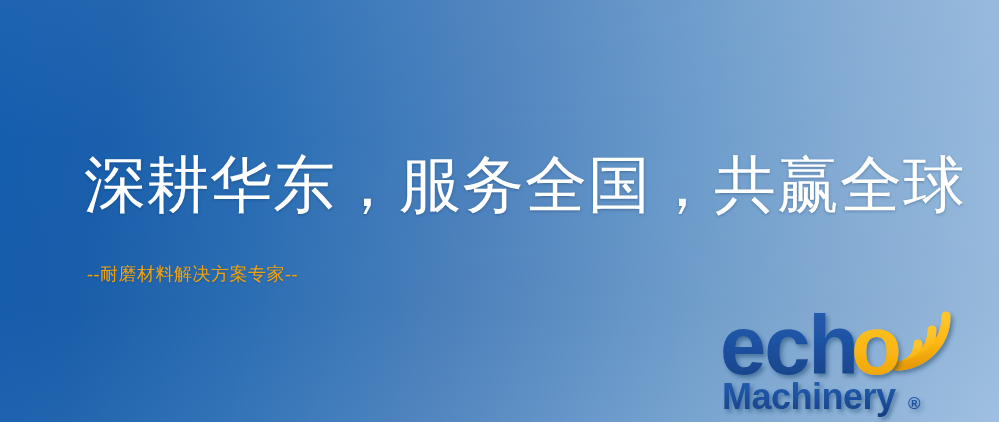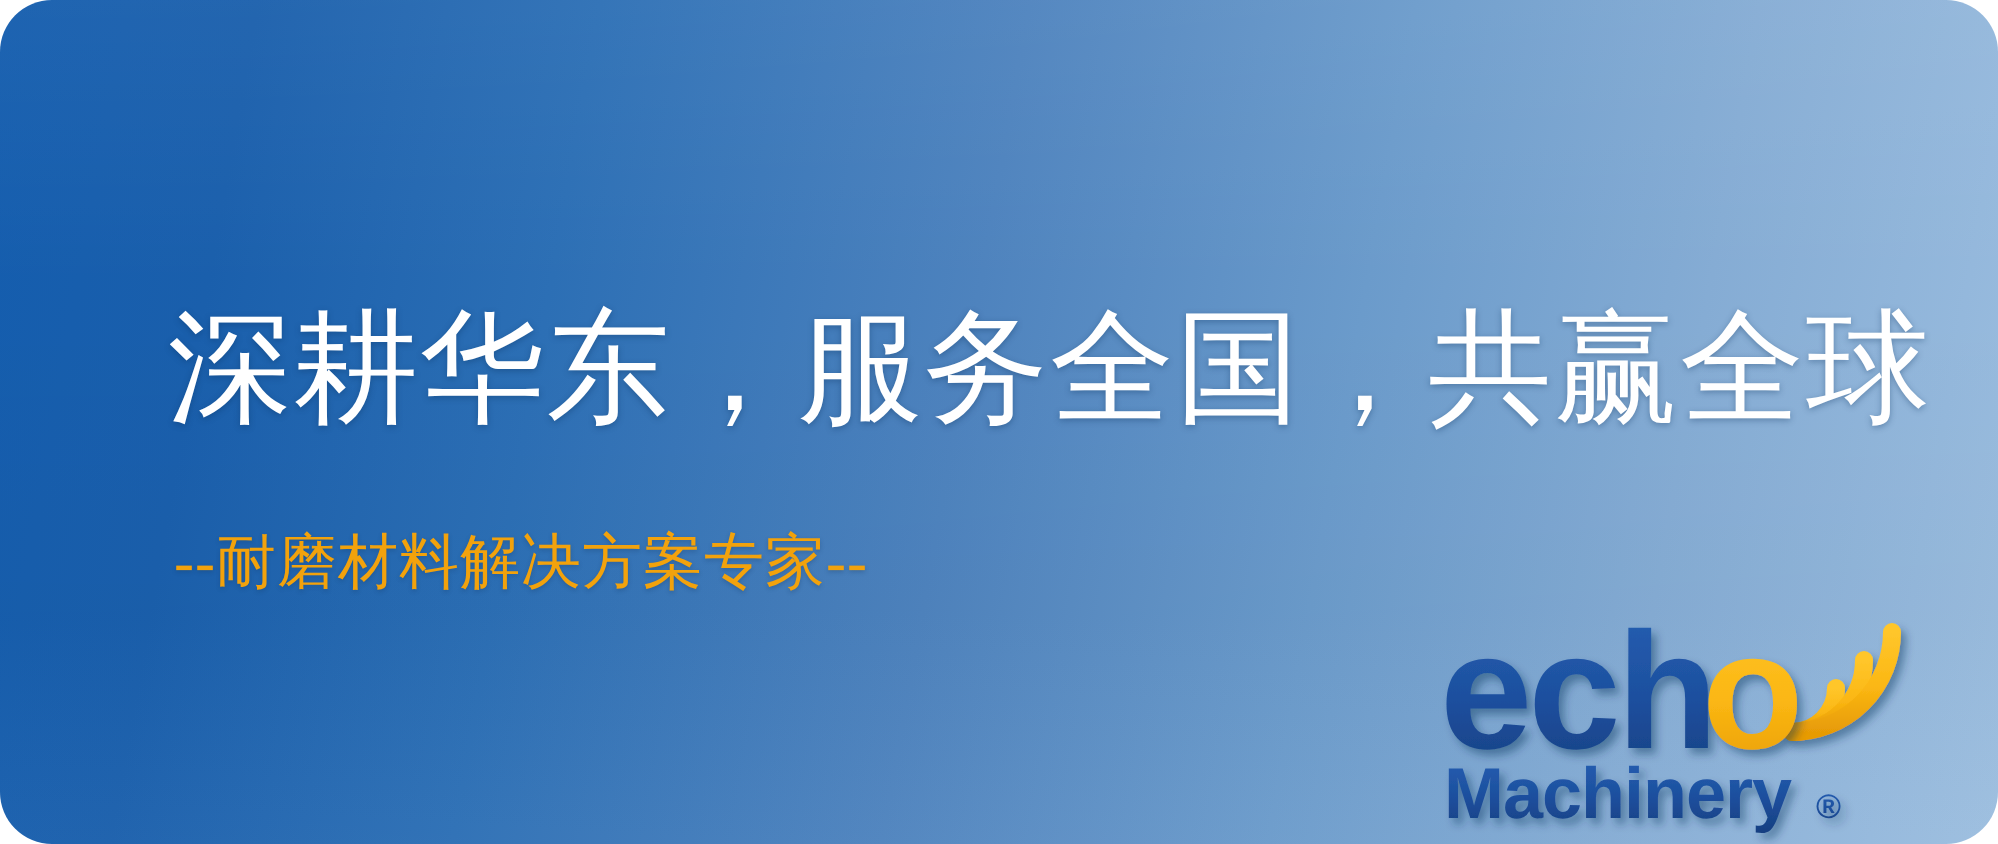--- a/index.html
+++ b/index.html
@@ -19,21 +19,20 @@
     background:
       linear-gradient(100deg,
         #145DAE 0%,
         #1A5FAC 12%,
         #2C6FB5 28%,
         #4E83BE 48%,
         #6B9BCB 66%,
         #85ACD4 82%,
         #94B8DC 94%,
         #9CBEDF 100%);
-    border-radius: 26px;
   }
 
   
   .banner::after {
     content: "";
     position: absolute;
     inset: 0;
     pointer-events: none;
     background: linear-gradient(180deg,
       rgba(255,255,255,0.045) 0%,
@@ -55,21 +54,21 @@
     text-shadow: 0 1px 3px rgba(10,45,90,0.35);
     z-index: 3;
   }
 
   .subtitle {
     position: absolute;
     left: 87px;
     top: 264px;
     color: #F2A20C;
     font-family: "Liberation Serif", "DejaVu Serif", serif;
-    font-size: 30px;
+    font-size: 18px;
     line-height: 1.2;
     letter-spacing: 0.5px;
     white-space: nowrap;
     text-shadow: 0 1px 2px rgba(20,55,100,0.30);
     z-index: 3;
   }
 
   
   .logo {
     position: absolute;

